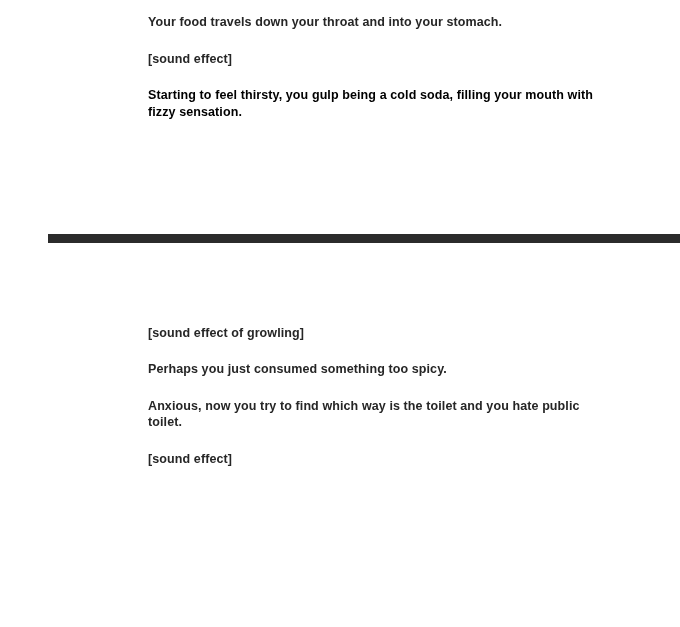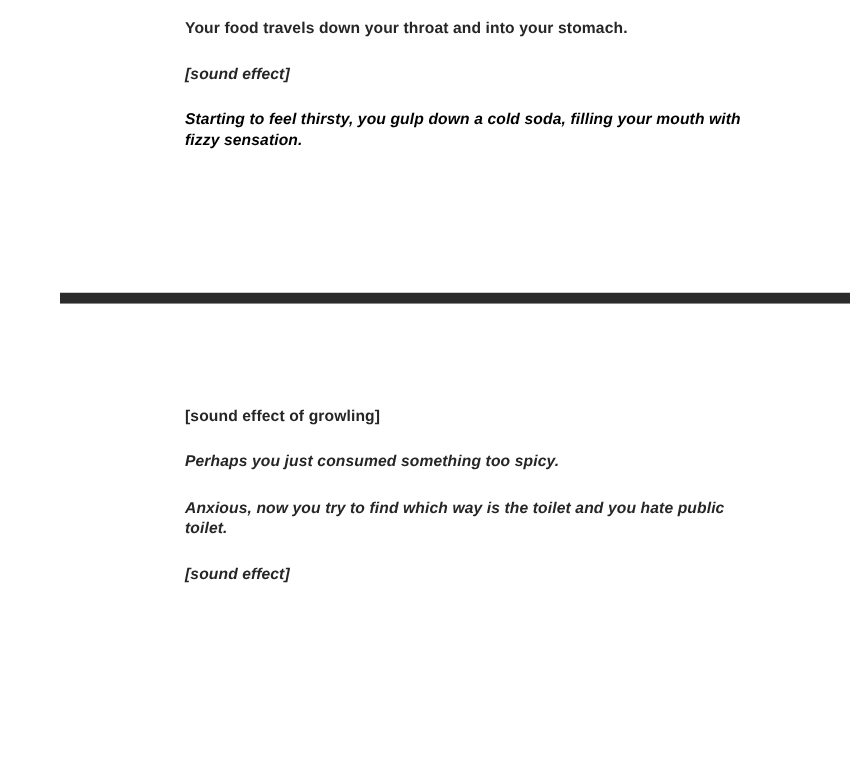--- a/index.html
+++ b/index.html
@@ -34,21 +34,20 @@
     font-size: 12.5px;
     font-weight: bold;
     line-height: 1.33;
     color: #262626;
     margin: 0;
     padding: 0;
     letter-spacing: 0.1px;
   }
   .para + .para {
     margin-top: 20px;
-    font-style: italic;
   }
   .para.strong {
     color: #000000;
   }
   .divider {
     width: 680px;
     height: 9px;
     background: #2b2b2b;
   }
   .spacer-top-a { height: 14px; }
@@ -58,21 +57,21 @@
 </head>
 <body>
 
 <div class="page">
 
   <div class="section">
     <div class="spacer-top-a"></div>
     <div class="content">
       <p class="para">Your food travels down your throat and into your stomach.</p>
       <p class="para">[sound effect]</p>
-      <p class="para strong">Starting to feel thirsty, you gulp down a cold soda, filling your mouth with fizzy sensation.</p>
+      <p class="para strong">Starting to feel thirsty, you gulp being a cold soda, filling your mouth with fizzy sensation.</p>
     </div>
     <div class="gap-after-block-a"></div>
   </div>
 
   <div class="divider"></div>
 
   <div class="section">
     <div class="gap-before-block-b"></div>
     <div class="content">
       <p class="para">[sound effect of growling]</p>

